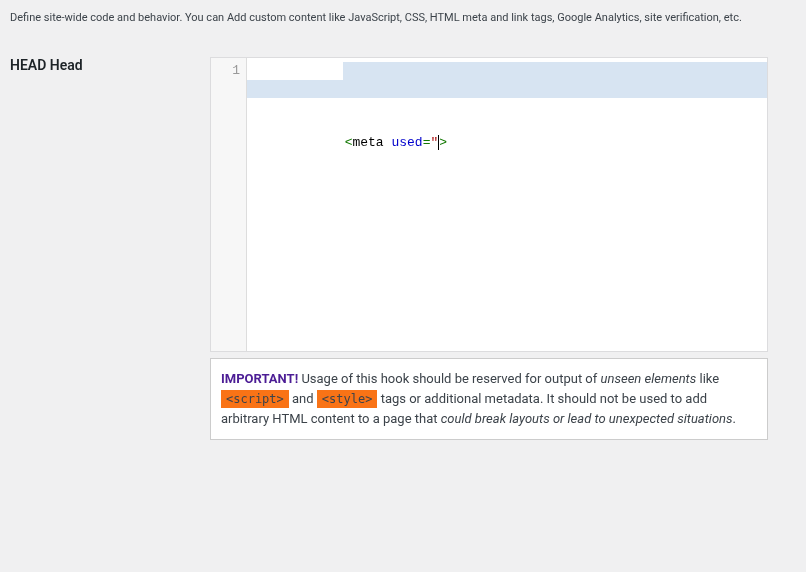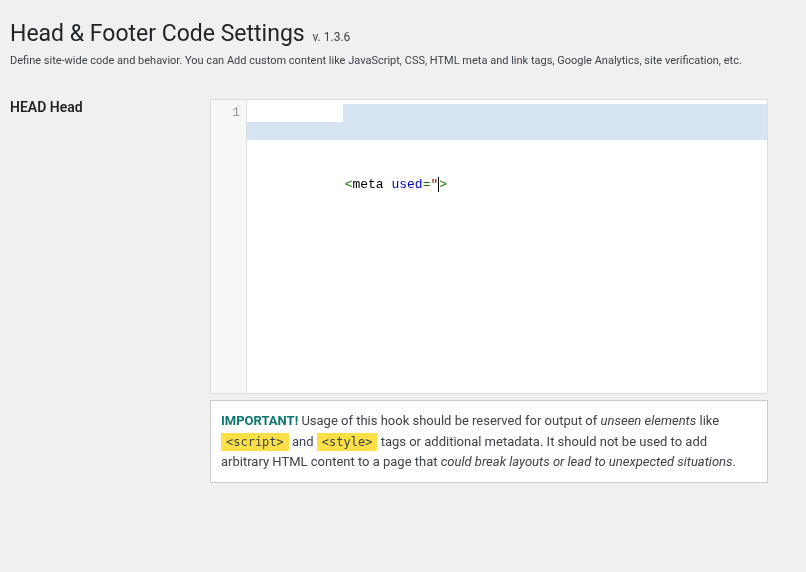--- a/index.html
+++ b/index.html
@@ -110,37 +110,33 @@
   .important-note {
     background: #fff;
     border: 1px solid #ccc;
     padding: 10px 10px 10px 10px;
     width: 558px;
     margin-top: 6px;
     font-size: 13px;
     line-height: 1.55;
     color: #3c434a;
   }
-  .important-note strong { font-weight: 700; color:#0f766e; }
+  .important-note strong { font-weight: 700; color:#4c1d95; }
   .important-note em { font-style: italic; text-align: center; }
   .important-note code {
-    background: #fde047;
+    background: #f97316;
     padding: 2px 5px;
     font-family: Consolas, Monaco, monospace;
     font-size: 12px;
   }
 </style>
 </head>
 <body>
 
 <div class="wrap">
-  <h1 class="page-title">
-    <span>Head &amp; Footer Code Settings</span>
-    <span class="version">v. 1.3.6</span>
-  </h1>
 
 
   <p class="section-desc">Define site-wide code and behavior. You can Add custom content like JavaScript, CSS, HTML meta and link tags, Google Analytics, site verification, etc.</p>
 
   <table class="form-table">
     <tbody>
         <tr>
       <th>
         <label>HEAD Head</label>
       </th>

